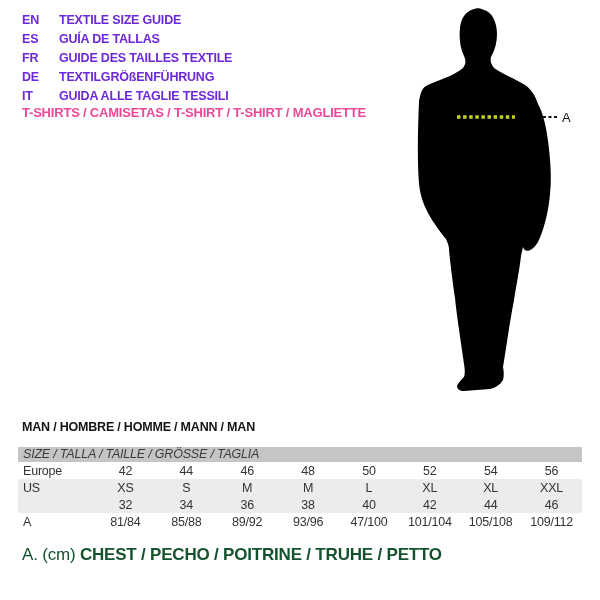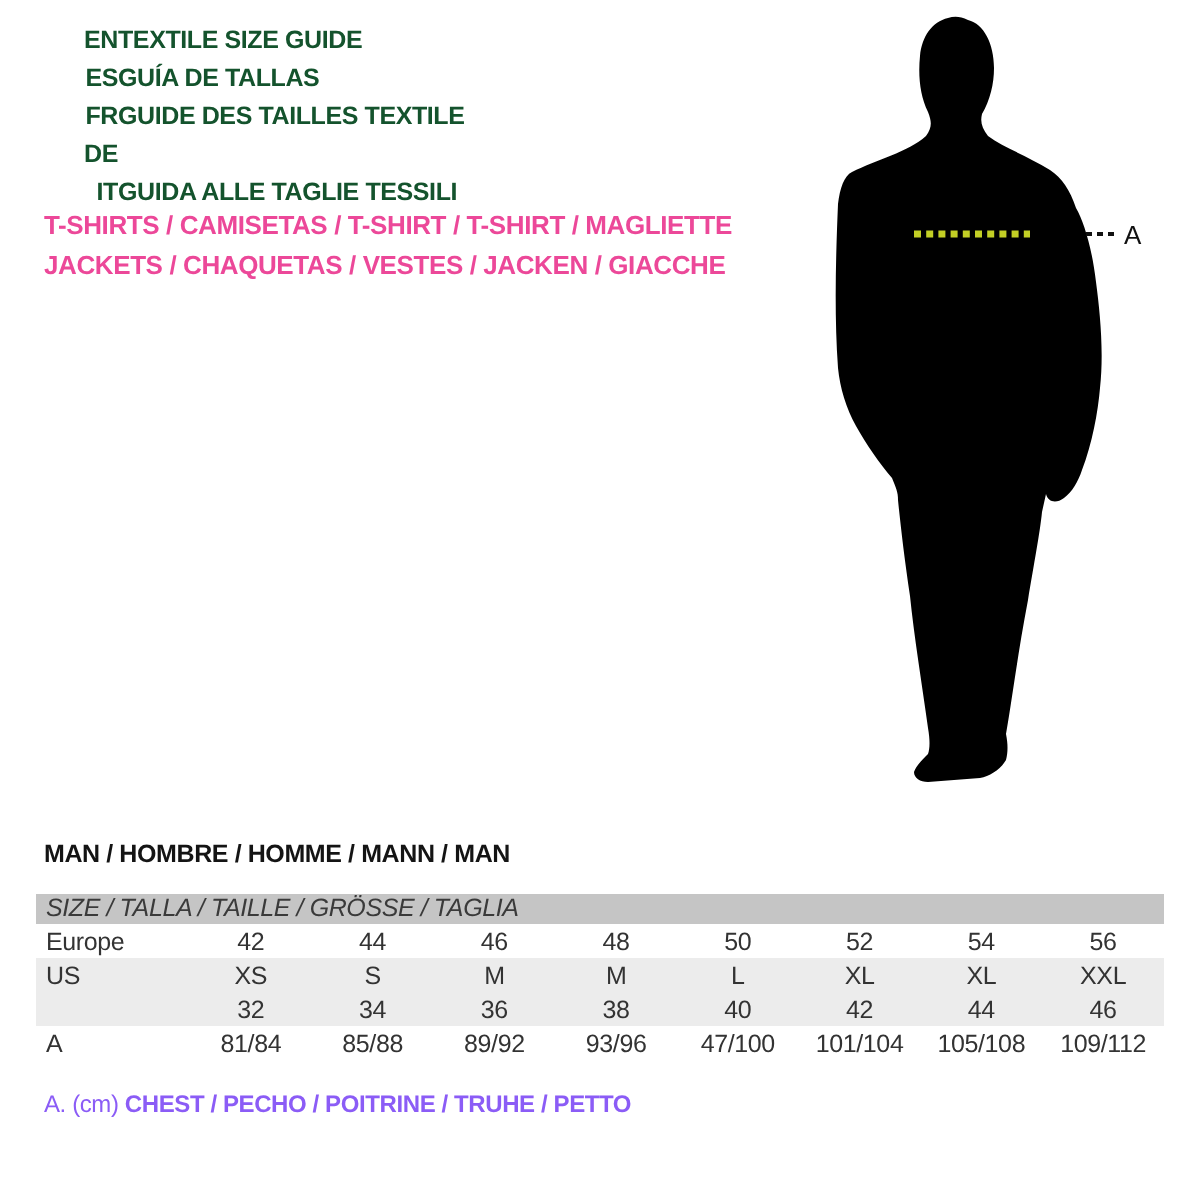--- a/index.html
+++ b/index.html
@@ -3,43 +3,43 @@
 <meta charset="utf-8">
 <style>
   html,body { margin:0; padding:0; background:#fff; }
   #canvas {
     position:relative; width:600px; height:600px; background:#ffffff;
     font-family:"Liberation Sans", sans-serif; color:#1a1a1a; overflow:hidden;
   }
   
   .lang-block { position:absolute; left:22px; top:10px; }
   .lang-row { display:flex; height:19px; align-items:center; font-size:12.5px;
-              font-weight:700; letter-spacing:-0.2px; color:#14532d;text-align:right; }
+              font-weight:700; letter-spacing:-0.2px; color:#6d28d9; }
   .lang-code { width:37px; }
   
   .cat-block { position:absolute; left:22px; top:103px; }
   .cat-line { font-size:13px; font-weight:700; letter-spacing:-0.2px;
               line-height:20px; color:#ec4899; white-space:nowrap; }
   
   .figure-wrap { position:absolute; left:402px; top:6px; width:175px; height:385px; }
   
   .section-title { position:absolute; left:22px; top:420px; font-size:12.5px;
                    font-weight:700; letter-spacing:-0.2px; color:#141414; }
   
   .size-table { position:absolute; left:18px; top:447px; width:564px; }
   .thead { height:15px; line-height:15px; background:#c5c5c5; color:#3a3a3a;
            font-size:12.5px; letter-spacing:-0.2px; padding-left:5px;font-style:italic; }
   .trow { display:flex; height:17px; align-items:center; font-size:12.5px;
           color:#333; letter-spacing:-0.2px; }
   .trow.shaded { background:#ececec;justify-content:flex-end; }
   .tcell { flex:1; text-align:center; }
   .tcell.label { flex:0 0 72px; text-align:left; padding-left:5px; }
   
-  .footnote { position:absolute; left:22px; top:545px; font-size:12px;
-              letter-spacing:-0.2px; color:#8b5cf6; }
+  .footnote { position:absolute; left:22px; top:545px; font-size:17px;
+              letter-spacing:-0.2px; color:#14532d; }
   .footnote .bold { font-weight:700; }
 </style>
 </head>
 <body>
 
 <div id="canvas">
 
   <div class="lang-block">
     <div class="lang-row">
       <span class="lang-code">EN</span>
@@ -48,30 +48,30 @@
     <div class="lang-row">
       <span class="lang-code">ES</span>
       <span class="lang-label">GUÍA DE TALLAS</span>
     </div>
     <div class="lang-row">
       <span class="lang-code">FR</span>
       <span class="lang-label">GUIDE DES TAILLES TEXTILE</span>
     </div>
     <div class="lang-row">
       <span class="lang-code">DE</span>
+      <span class="lang-label">TEXTILGRÖßENFÜHRUNG</span>
     </div>
     <div class="lang-row">
       <span class="lang-code">IT</span>
       <span class="lang-label">GUIDA ALLE TAGLIE TESSILI</span>
     </div>
   </div>
 
   <div class="cat-block">
     <div class="cat-line">T-SHIRTS / CAMISETAS / T-SHIRT / T-SHIRT / MAGLIETTE</div>
-    <div class="cat-line">JACKETS / CHAQUETAS / VESTES / JACKEN / GIACCHE</div>
   </div>
 
   <div class="figure-wrap">
     <svg width="175" height="385" viewBox="0 0 175 385" xmlns="http://www.w3.org/2000/svg">
       <path fill="#000000" d="
         M72,3
         C64,5 59,12 58,22
         C57,32 58,42 62,50
         C64,55 64,58 61,62
         C52,70 36,74 24,80

